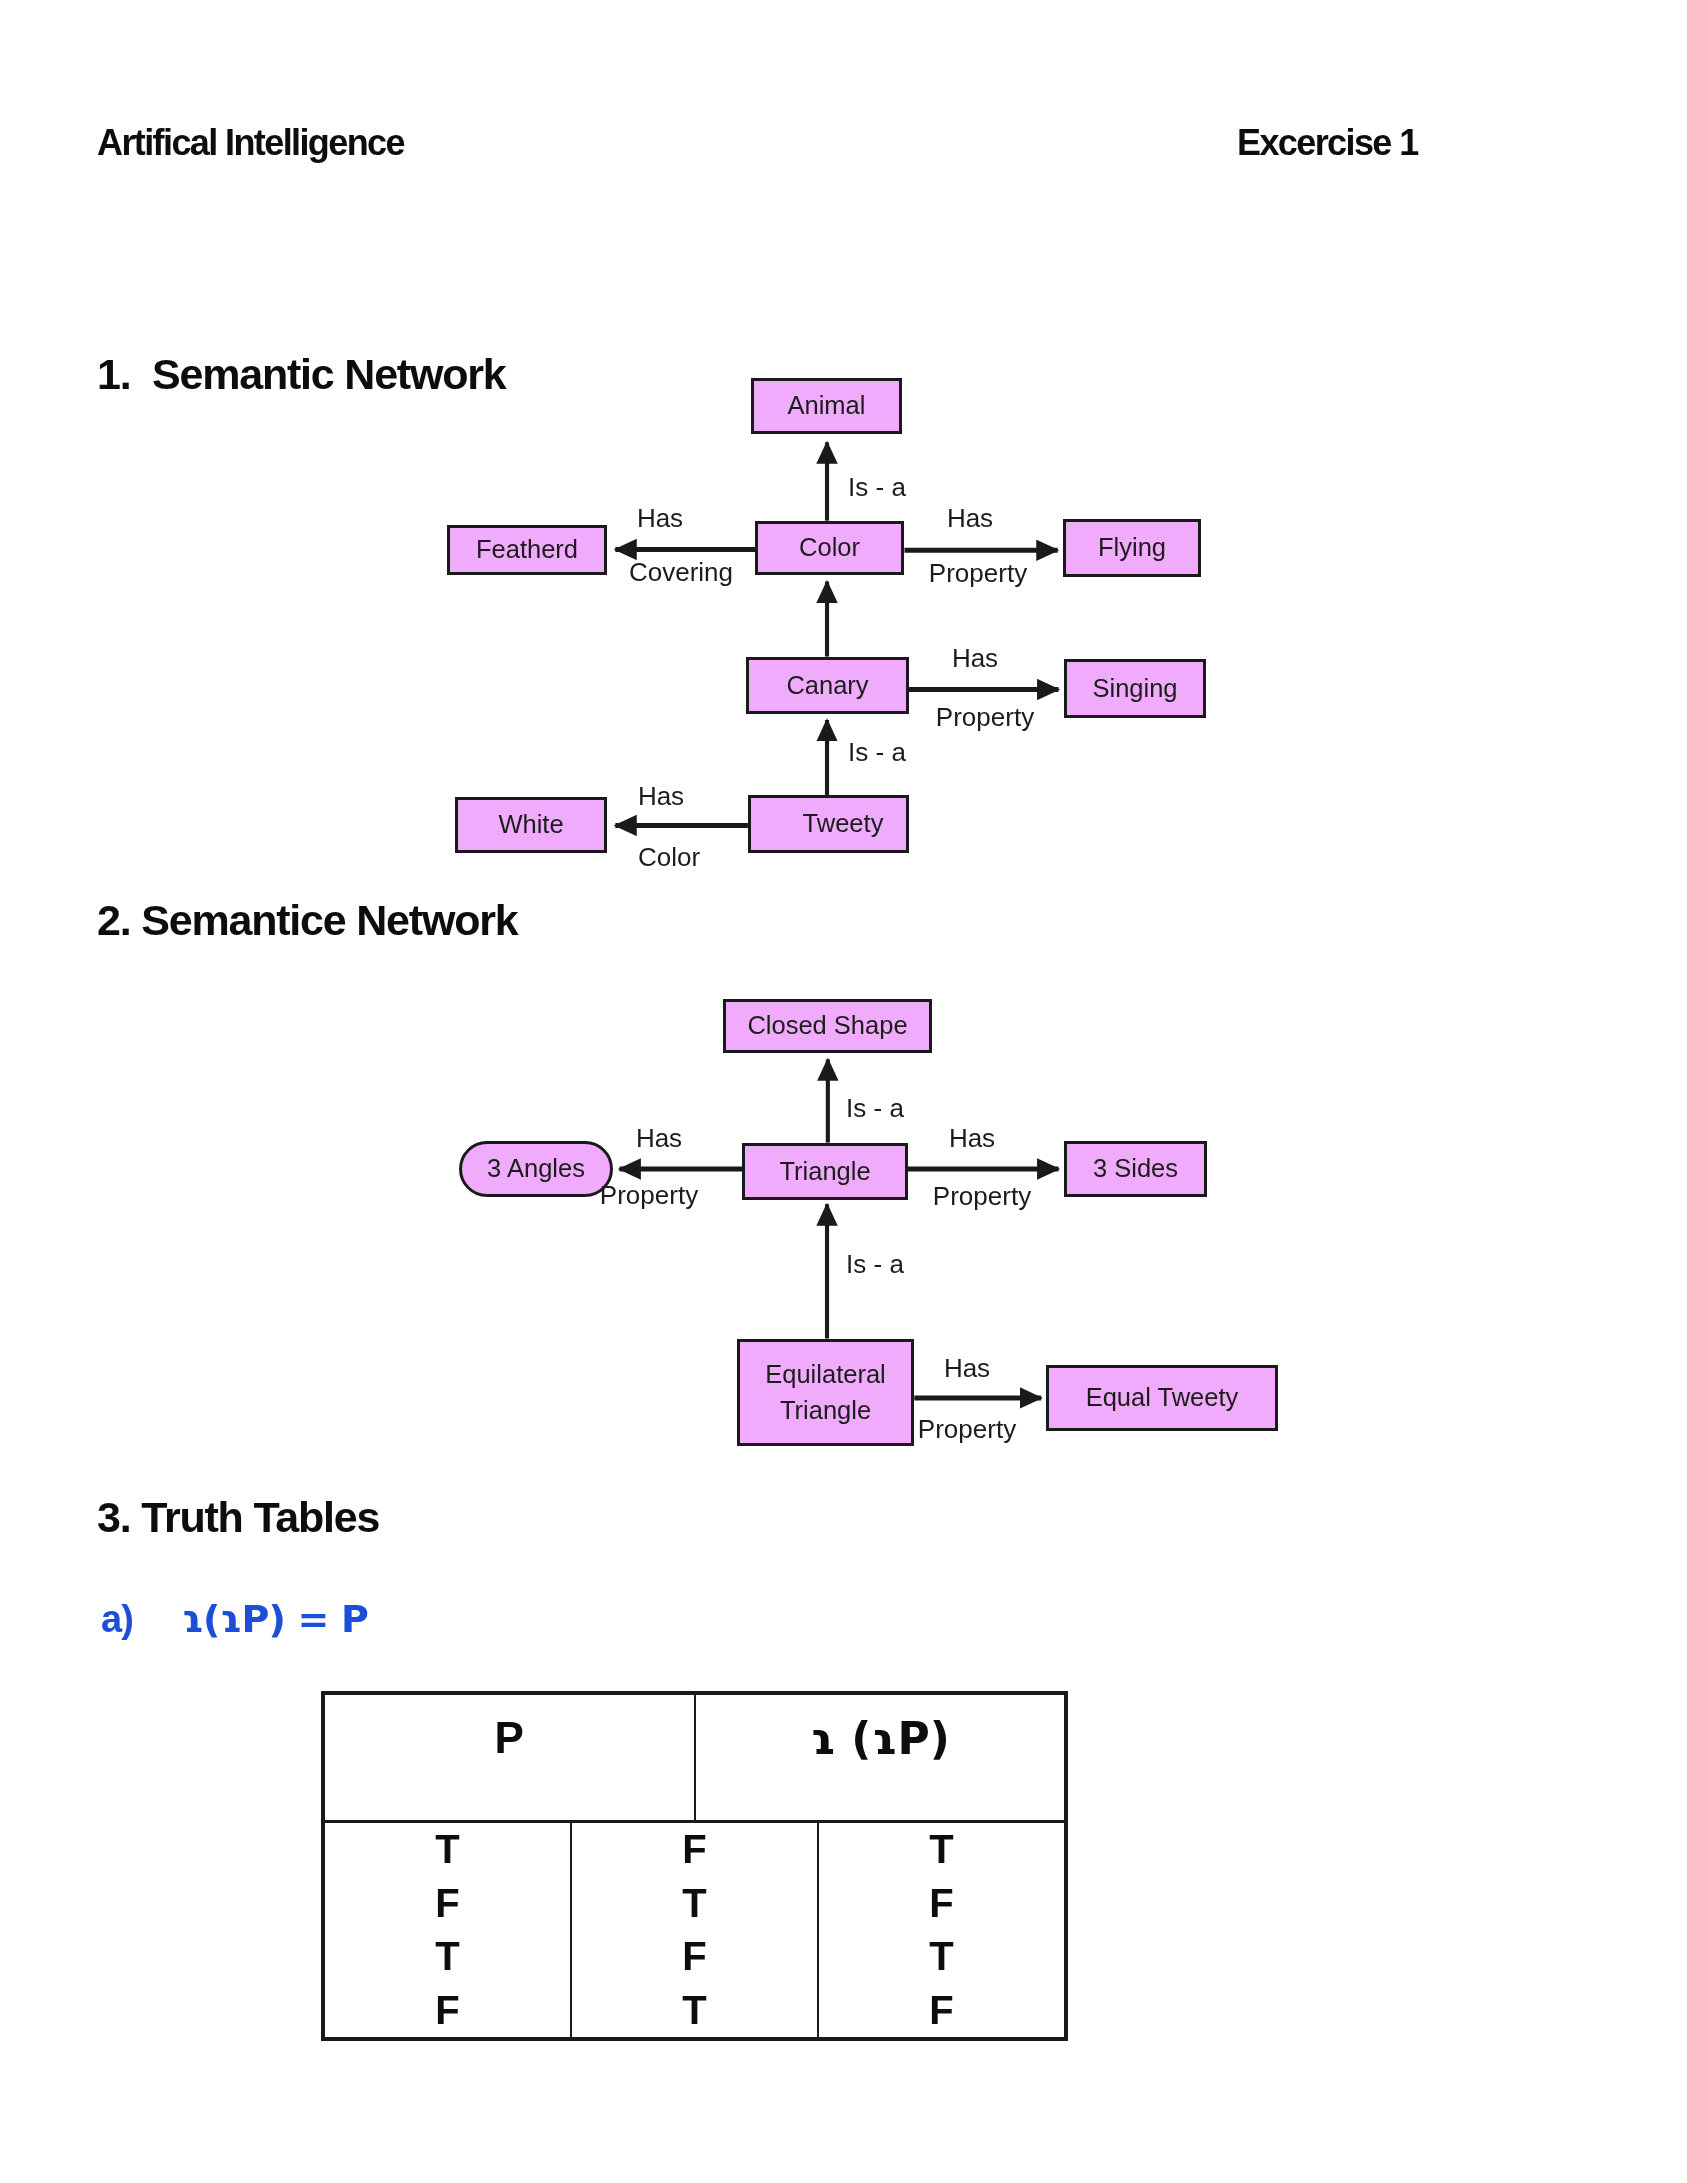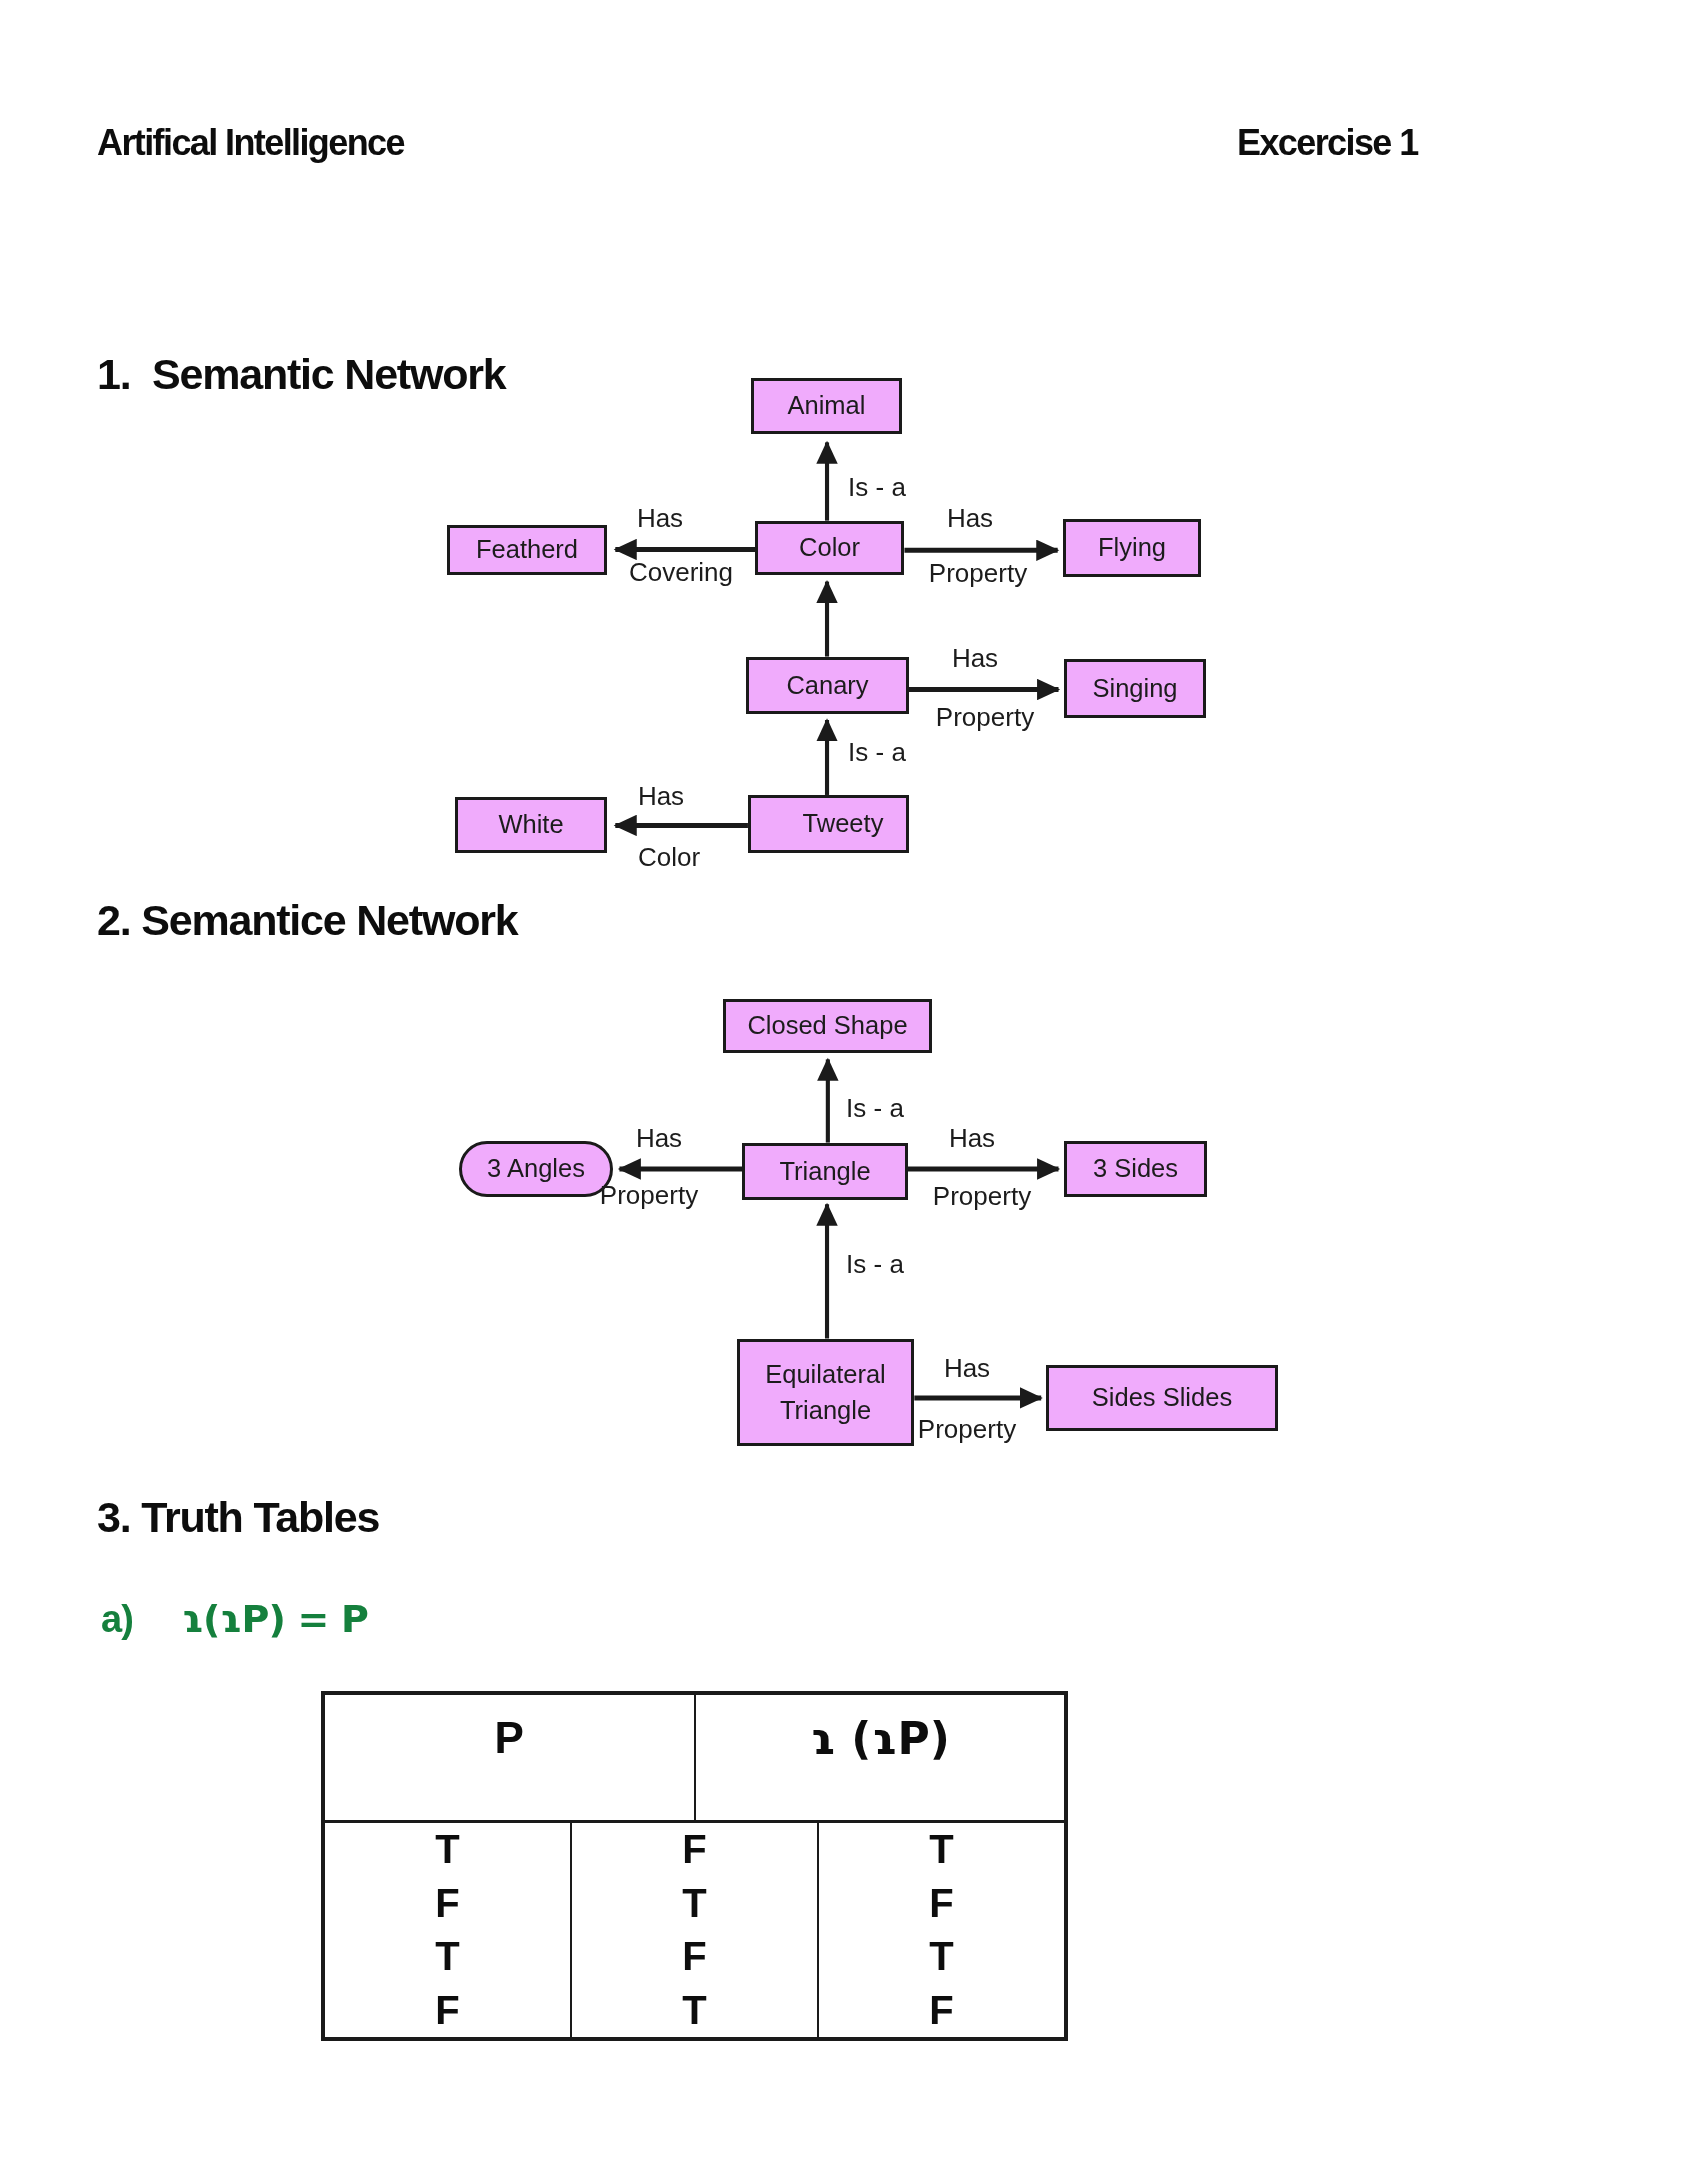--- a/index.html
+++ b/index.html
@@ -7,21 +7,21 @@
     position:relative;width:1687px;height:2183px;background:#ffffff;
     font-family:"Liberation Sans","DejaVu Sans",sans-serif;color:#111;overflow:hidden;
   }
   .doc-title,.doc-exercise{
     position:absolute;font-size:36px;font-weight:800;letter-spacing:-1.6px;white-space:pre;color:#0d0d0d;
   }
   .heading{
     position:absolute;font-size:43px;font-weight:800;letter-spacing:-1.2px;white-space:pre;color:#0d0d0d;
   }
   .sub-a{
-    position:absolute;font-size:38px;font-weight:800;letter-spacing:-0.8px;white-space:pre;color:#15803d;
+    position:absolute;font-size:38px;font-weight:800;letter-spacing:-0.8px;white-space:pre;color:#1d4ed8;
   }
   .sub-a .formula{font-family:"DejaVu Sans","Liberation Sans",sans-serif;margin-left:48px;letter-spacing:-0.8px;}
   .arrows{position:absolute;left:0;top:0;}
   .node{
     position:absolute;box-sizing:border-box;border:3.3px solid #1a1a1a;background:#f0abfc;
     display:flex;align-items:center;justify-content:center;flex-direction:column;
     font-size:25.5px;color:#1c1c1c;text-align:center;line-height:1.4;white-space:nowrap;
   }
   .elabel{
     position:absolute;transform:translate(-50%,-50%);font-size:26px;color:#1c1c1c;white-space:nowrap;
@@ -97,21 +97,21 @@
   <div class="elabel" style="left:669px;top:857px;">Color</div>
 
   <div class="node" style="left:723px;top:999px;width:209px;height:54px;">Closed Shape</div>
   <div class="node" style="left:742px;top:1143px;width:166px;height:57px;">Triangle</div>
   <div class="node" style="left:459px;top:1141px;width:154px;height:56px;border-radius:28px;">3 Angles</div>
   <div class="node" style="left:1064px;top:1141px;width:143px;height:56px;">3 Sides</div>
   <div class="node" style="left:737px;top:1339px;width:177px;height:107px;">
     <span>Equilateral</span>
     <span>Triangle</span>
   </div>
-  <div class="node" style="left:1046px;top:1365px;width:232px;height:66px;">Sides Slides</div>
+  <div class="node" style="left:1046px;top:1365px;width:232px;height:66px;">Equal Tweety</div>
 
   <div class="elabel" style="left:875px;top:1108px;">Is - a</div>
   <div class="elabel" style="left:659px;top:1138px;">Has</div>
   <div class="elabel" style="left:649px;top:1195px;">Property</div>
   <div class="elabel" style="left:972px;top:1138px;">Has</div>
   <div class="elabel" style="left:982px;top:1196px;">Property</div>
   <div class="elabel" style="left:875px;top:1264px;">Is - a</div>
   <div class="elabel" style="left:967px;top:1368px;">Has</div>
   <div class="elabel" style="left:967px;top:1429px;">Property</div>
 

